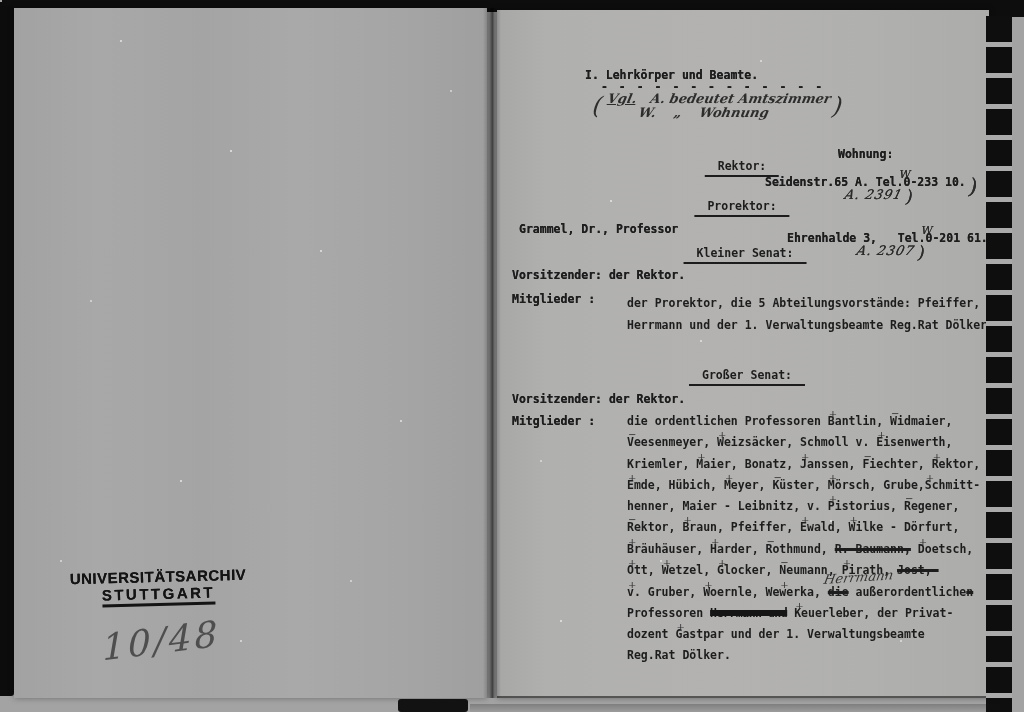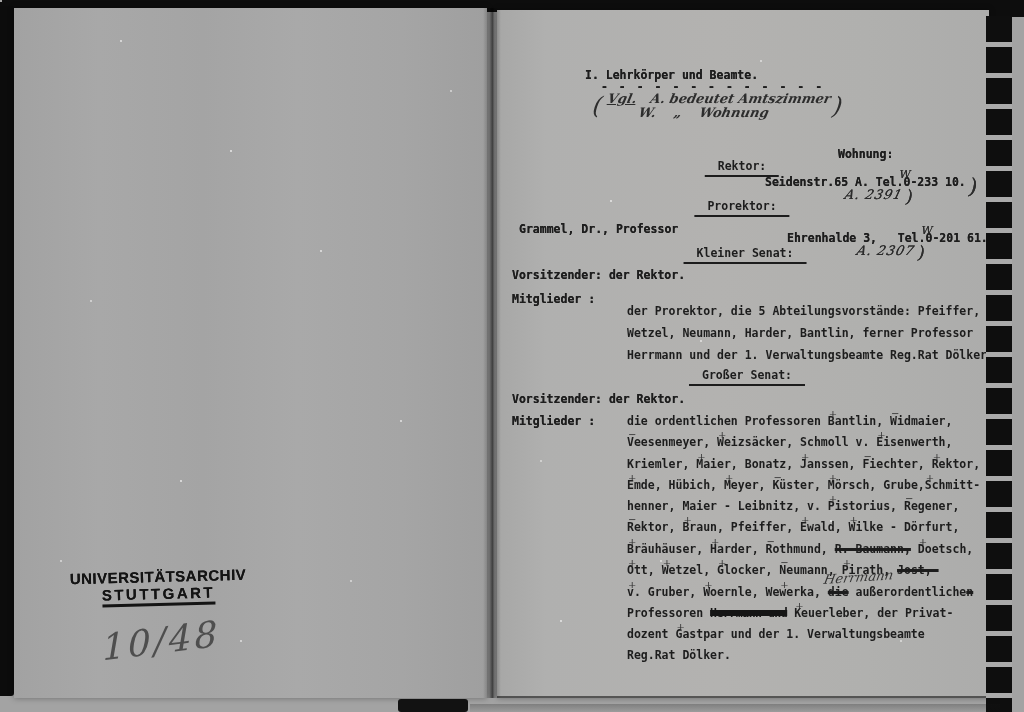--- a/index.html
+++ b/index.html
@@ -117,23 +117,22 @@
     <div class="typed" style="left:348px;top:172px;"><span class="hw">A. 2391</span><span class="swoosh2">)</span></div>
 
     <div class="heading" style="left:245px;top:189px;">Prorektor:</div>
     <div class="typed" style="left:22px;top:212px;">Grammel, Dr., Professor</div>
     <div class="typed" style="left:290px;top:212px;"><span>Ehrenhalde 3,   Tel.</span><span class="hwsup">W</span><span>0-201 61.</span><span class="swoosh">)</span></div>
     <div class="typed" style="left:360px;top:228px;"><span class="hw">A. 2307</span><span class="swoosh2">)</span></div>
 
     <div class="heading" style="left:248px;top:236px;">Kleiner Senat:</div>
     <div class="typed" style="left:15px;top:258px;">Vorsitzender: der Rektor.</div>
     <div class="typed" style="left:15px;top:282px;">Mitglieder :</div>
-    <div class="tlines tlines-k" style="left:130px;top:294px;">
+    <div class="tlines tlines-k" style="left:130px;top:286px;">
         <div class="tline"><span>der Prorektor, die 5 Abteilungsvorstände: Pfeiffer,</span></div>
-        <div class="tline"><span>Wetzel, Neumann, Harder, Bantlin, ferner Professor</span></div>
         <div class="tline"><span>Herrmann und der 1. Verwaltungsbeamte Reg.Rat Dölker.</span></div>
       </div>
 
     <div class="heading" style="left:250px;top:358px;">Großer Senat:</div>
     <div class="typed" style="left:15px;top:382px;">Vorsitzender: der Rektor.</div>
     <div class="typed" style="left:15px;top:404px;">Mitglieder :</div>
     <div class="tlines" style="left:130px;top:404px;">
         <div class="tline"><span>die ordentlichen Professoren </span><span class="mk">+</span><span>Bantlin, </span><span class="mk">−</span><span>Widmaier,</span></div>
         <div class="tline"><span class="mk">−</span><span>Veesenmeyer, </span><span class="mk">+</span><span>Weizsäcker, Schmoll v. </span><span class="mk">+</span><span>Eisenwerth,</span></div>
         <div class="tline"><span>Kriemler, </span><span class="mk">+</span><span>Maier, Bonatz, </span><span class="mk">+</span><span>Janssen, </span><span class="mk">−</span><span>Fiechter, </span><span class="mk">+</span><span>Rektor,</span></div>

